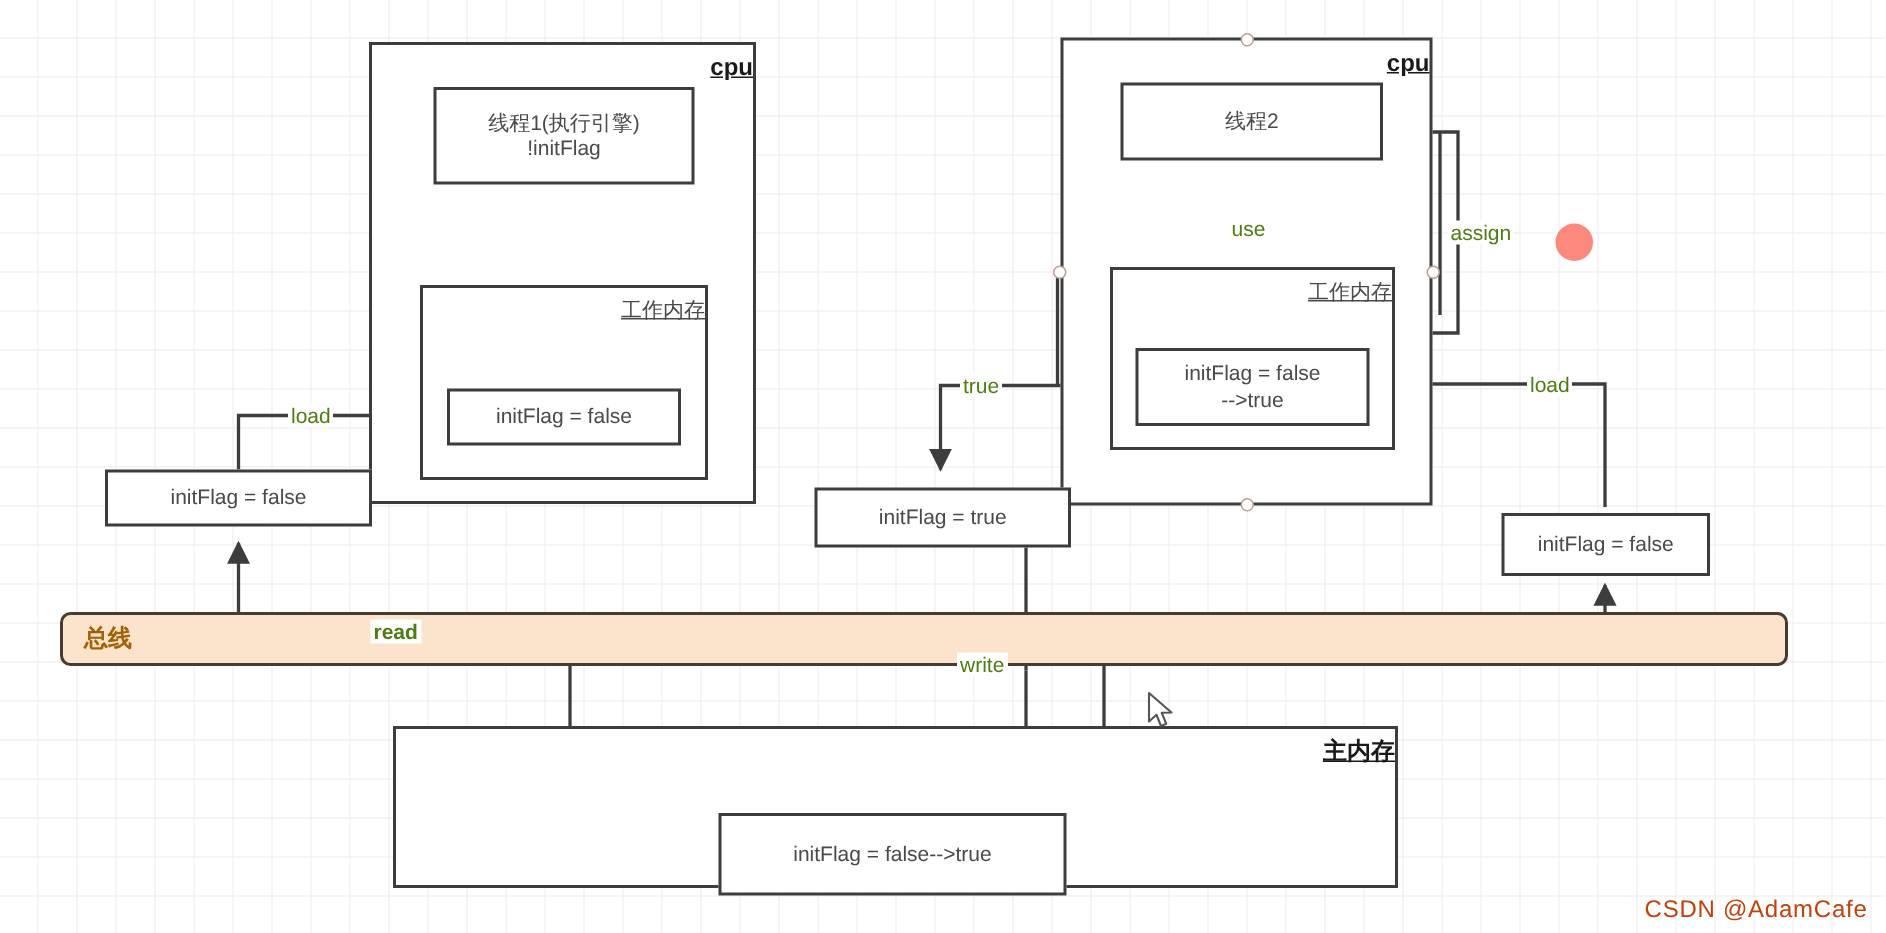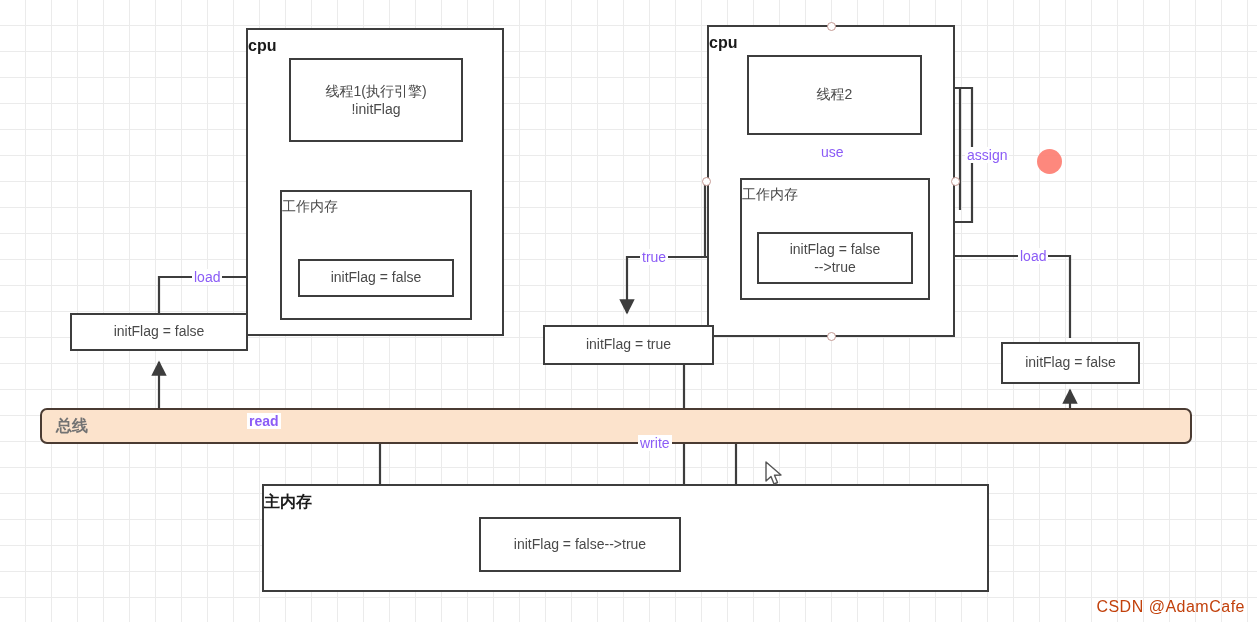--- a/index.html
+++ b/index.html
@@ -27,48 +27,49 @@
     box-sizing:border-box;
     background:#ffffff;
     border:2px solid #3d3d3d;
     color:#4a4a4a;
     font-size:14px;
     line-height:1.25;
     text-align:center;
   }
   .title-top{
     position:absolute;left:0;right:0;top:6px;
-    text-align:left;
+    text-align:right;
     font-weight:bold;
     font-size:16px;
     color:#1a1a1a;
+    text-decoration:underline;
   }
   .title-top.normal{font-weight:normal;font-size:14px;color:#4a4a4a;}
   .ctr{
     position:absolute;left:0;right:0;top:50%;
     transform:translateY(-50%);
     text-align:center;
     white-space:pre-line;
   }
   .bus{
     position:absolute;
     box-sizing:border-box;
     background:#fce3cc;
     border:2px solid #4a3b32;
     border-radius:7px;
   }
   .bus-label{
     position:absolute;
     left:14px;top:50%;transform:translateY(-50%);
-    font-weight:bold;font-size:16px;color:#737373;
+    font-weight:bold;font-size:16px;color:#a16207;
   }
   .edge-label{
     position:absolute;
     background:#ffffff;
-    color:#8b5cf6;
+    color:#4d7c0f;
     font-size:14px;
     padding:0 2px;
     white-space:nowrap;
     line-height:16px;
   }
   .handle{
     position:absolute;
     width:9px;height:9px;
     box-sizing:border-box;
     border:1.5px solid #c59a94;
@@ -139,37 +140,37 @@
 
     <path d="M 705 257 L 705 185"></path>
 
   </g>
 </svg>
 
 <div class="box" style="left:246px;top:28px;width:258px;height:308px;">
   <div class="title-top">cpu</div>
 </div>
 
-<div class="box" style="left:289px;top:58px;width:174px;height:84px;text-decoration:underline;">
+<div class="box" style="left:289px;top:58px;width:174px;height:65px;text-decoration:underline;">
   <div class="ctr"><span>线程1(执行引擎)</span><br><span>!initFlag</span></div>
 </div>
 
 <div class="box" style="left:280px;top:190px;width:192px;height:130px;">
   <div class="title-top normal">工作内存</div>
 </div>
 
 <div class="box" style="left:298px;top:259px;width:156px;height:38px;">
   <div class="ctr">initFlag = false</div>
 </div>
 
 <div class="box" style="left:707px;top:25px;width:248px;height:312px;">
   <div class="title-top">cpu</div>
 </div>
 
-<div class="box" style="left:747px;top:55px;width:175px;height:80px;">
+<div class="box" style="left:747px;top:55px;width:175px;height:52px;">
   <div class="ctr">线程2</div>
 </div>
 
 <div class="box" style="left:740px;top:178px;width:190px;height:122px;">
   <div class="title-top normal">工作内存</div>
 </div>
 
 <div class="box" style="left:757px;top:232px;width:156px;height:52px;">
   <div class="ctr">initFlag = false
 --&gt;true</div>
@@ -189,25 +190,25 @@
 </div>
 
 <div class="box" style="left:1001px;top:342px;width:139px;height:42px;">
   <div class="ctr">initFlag = false</div>
 </div>
 
 <div class="bus" style="left:40px;top:408px;width:1152px;height:36px;">
   <div class="bus-label">总线</div>
 </div>
 
-<div class="box" style="left:262px;top:484px;width:727px;height:108px;padding-left:24px;">
+<div class="box" style="left:262px;top:484px;width:670px;height:108px;padding-left:24px;">
   <div class="title-top">主内存</div>
 </div>
 
-<div class="box" style="left:479px;top:517px;width:202px;height:55px;">
+<div class="box" style="left:479px;top:542px;width:232px;height:55px;">
   <div class="ctr">initFlag = false--&gt;true</div>
 </div>
 
 <div class="edge-label" style="left:192px;top:269px;">load</div>
 <div class="edge-label" style="left:247px;top:413px;font-weight:bold;">read</div>
 <div class="edge-label" style="left:640px;top:249px;">true</div>
 <div class="edge-label" style="left:638px;top:435px;">write</div>
 <div class="edge-label" style="left:819px;top:144px;">use</div>
 <div class="edge-label" style="left:937px;top:147px;margin-left:28px;">assign</div>
 <div class="edge-label" style="left:1018px;top:248px;">load</div>

